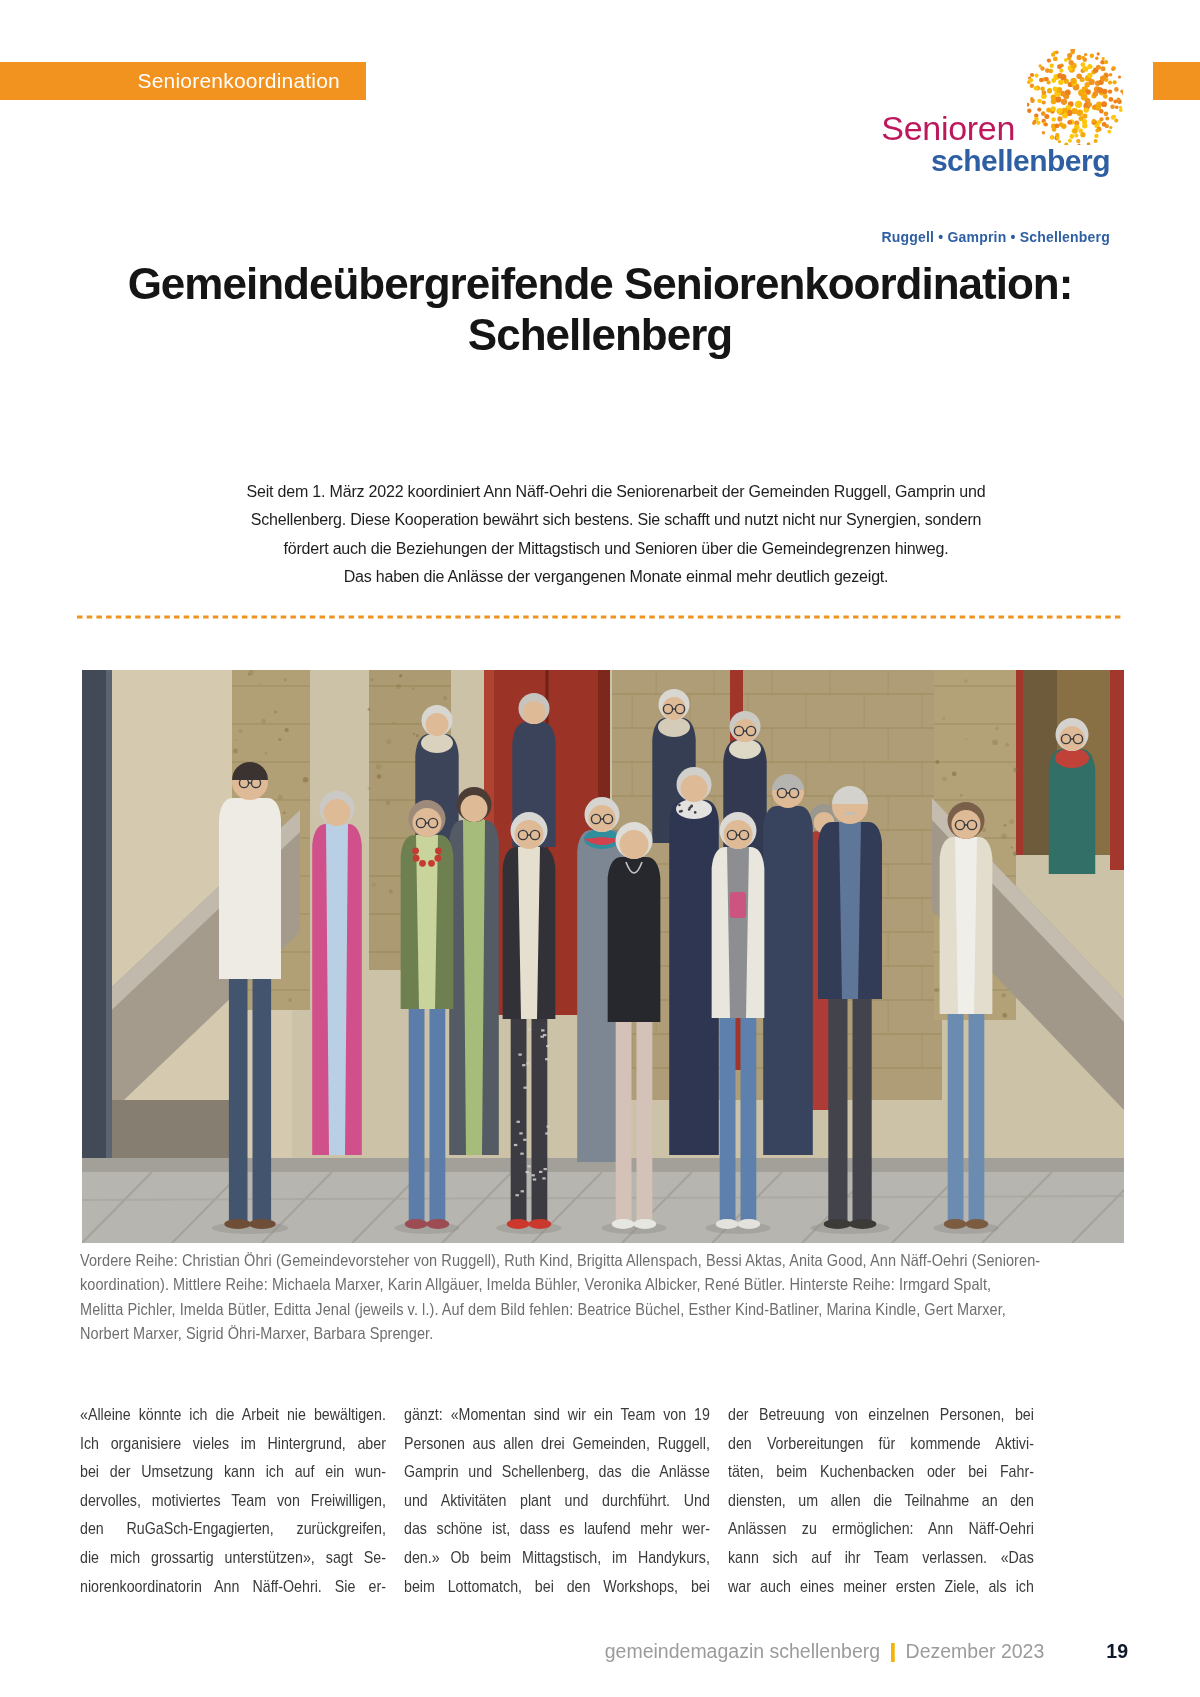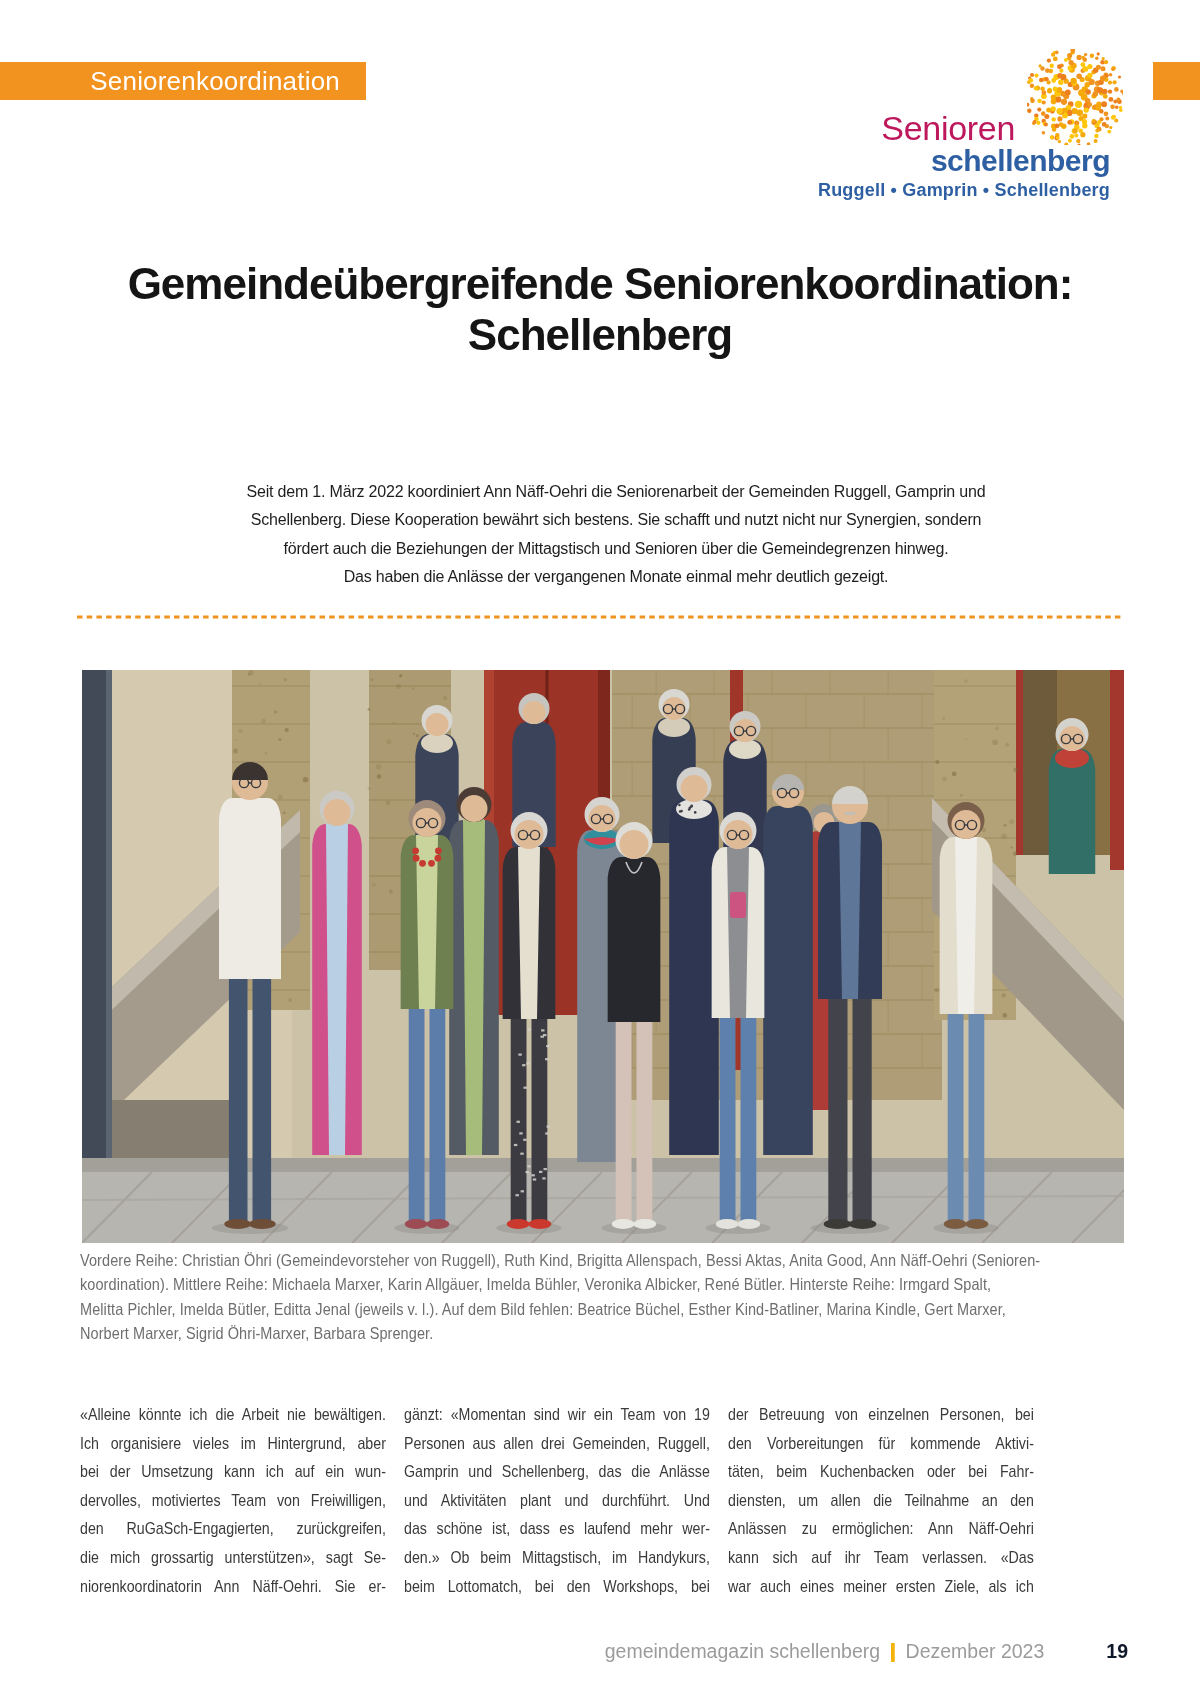--- a/index.html
+++ b/index.html
@@ -1,27 +1,27 @@
 <!DOCTYPE html>
 <html><head>
 <meta charset="utf-8">
 <style>
   html,body{margin:0;padding:0;background:#ffffff;}
   .page{position:relative;width:1200px;height:1697px;background:#ffffff;overflow:hidden;
         font-family:"Liberation Sans",sans-serif;}
   
   .topbar{position:absolute;left:0;top:62px;width:366px;height:38px;background:#F2921F;
           display:flex;align-items:center;justify-content:flex-end;padding-right:26px;box-sizing:border-box;}
-  .topbar span{color:#ffffff;font-size:26px;letter-spacing:0.2px;}
+  .topbar span{color:#ffffff;font-size:21px;letter-spacing:0.2px;}
   .corner{position:absolute;right:0;top:62px;width:47px;height:38px;background:#F2921F;}
   
   .logo{position:absolute;right:90px;top:112px;text-align:right;}
   .logo .l1{color:#be185d;font-size:34px;font-weight:400;letter-spacing:-0.3px;line-height:32px;padding-right:95px;}
   .logo .l2{color:#2E5FA3;font-size:30px;font-weight:700;letter-spacing:-0.5px;line-height:34px;}
-  .logo .l3{color:#2E5FA3;font-size:18px;font-weight:700;letter-spacing:0.2px;line-height:24px;}
+  .logo .l3{color:#2E5FA3;font-size:14px;font-weight:700;letter-spacing:0.2px;line-height:24px;margin-top:47px;}
   .sun{position:absolute;left:1027px;top:49px;width:96px;height:96px;}
   
   .headline{position:absolute;left:0;top:258px;width:1200px;margin:0;text-align:center;
             font-size:44px;font-weight:700;letter-spacing:-1px;line-height:51px;color:#151515;}
   
   .lead{position:absolute;left:100px;top:462px;width:1000px;margin:16px;
         font-size:16px;line-height:28.3px;color:#1e1e1e;letter-spacing:-0.2px;}
   .lead .tline{text-align:center;}
   
   .divider{position:absolute;left:75px;top:614px;}

